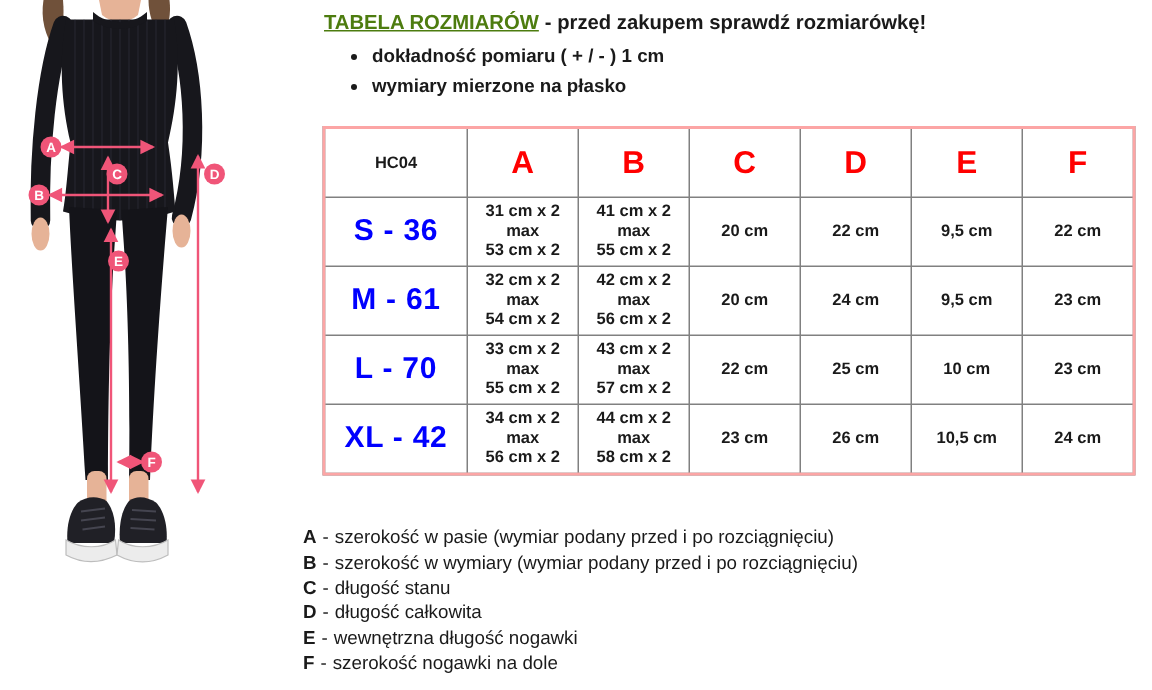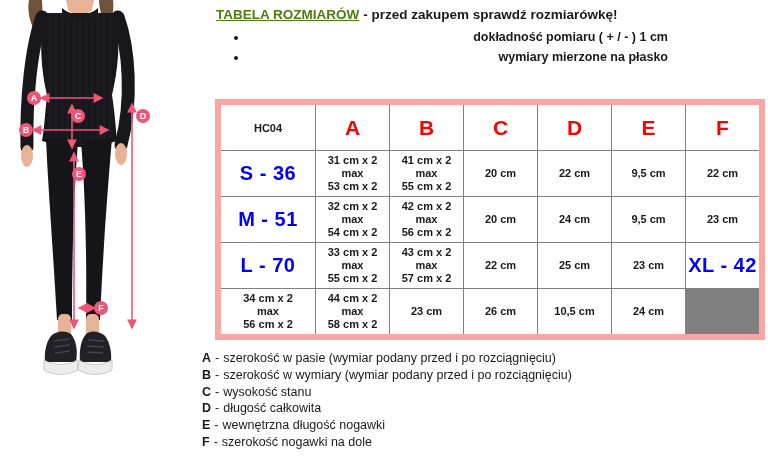--- a/index.html
+++ b/index.html
@@ -6,27 +6,27 @@
   .page{
     position:relative;width:768px;height:460px;background:#ffffff;overflow:hidden;
     font-family:"Liberation Sans","DejaVu Sans",sans-serif;color:#1a1a1a;
   }
   
   .figure-wrap{position:absolute;left:0;top:0;width:190px;height:380px;}
   
   .header{position:absolute;left:216px;top:6px;width:545px;font-size:13.5px;font-weight:bold;line-height:17px;white-space:nowrap;}
   .header .title{color:#4d7c0f;text-decoration:underline;}
   .header .subtitle{color:#1a1a1a;margin-left:4px;}
-  .bullets{position:absolute;left:248px;top:27px;margin:0;padding:0;list-style:disc;width:420px;text-align:right;}
+  .bullets{position:absolute;left:248px;top:27px;margin:0;padding:0;list-style:disc;width:420px;}
   .bullets li{font-size:12.5px;font-weight:bold;line-height:20px;color:#1a1a1a;}
   
   .size-table{
-    position:absolute;left:215px;top:99px;
+    position:absolute;left:215px;top:84px;
     display:grid;grid-template-columns:94px repeat(6,73px);grid-auto-rows:45px;
-    gap:1px;background:#808080;border:6px solid #fca5a5;
+    gap:1px;background:#808080;border:2px solid #fca5a5;
   }
   .cell{background:#ffffff;display:flex;align-items:center;justify-content:center;text-align:center;}
   .code-cell{font-size:11px;font-weight:bold;}
   .col-head{font-size:21px;font-weight:bold;color:#ff0000;}
   .size-cell{font-size:20px;font-weight:bold;color:#0000ff;letter-spacing:.5px;}
   .val-cell{font-size:11px;font-weight:bold;white-space:pre-line;line-height:13px;text-align:center;}
   
   .legend{position:absolute;left:202px;top:350px;width:480px;}
   .legend-row{font-size:12.5px;line-height:16.8px;color:#1a1a1a;}
   .legend-letter{font-weight:bold;}
@@ -161,58 +161,59 @@
 max
 53 cm x 2</div>
     <div class="cell val-cell">41 cm x 2
 max
 55 cm x 2</div>
     <div class="cell val-cell">20 cm</div>
     <div class="cell val-cell">22 cm</div>
     <div class="cell val-cell">9,5 cm</div>
     <div class="cell val-cell">22 cm</div>
 
-    <div class="cell size-cell">M - 51</div>
+    <div class="cell size-cell">M - 61</div>
     <div class="cell val-cell">32 cm x 2
 max
 54 cm x 2</div>
     <div class="cell val-cell">42 cm x 2
 max
 56 cm x 2</div>
     <div class="cell val-cell">20 cm</div>
     <div class="cell val-cell">24 cm</div>
     <div class="cell val-cell">9,5 cm</div>
     <div class="cell val-cell">23 cm</div>
 
     <div class="cell size-cell">L - 70</div>
     <div class="cell val-cell">33 cm x 2
 max
 55 cm x 2</div>
     <div class="cell val-cell">43 cm x 2
 max
 57 cm x 2</div>
     <div class="cell val-cell">22 cm</div>
     <div class="cell val-cell">25 cm</div>
+    <div class="cell val-cell">10 cm</div>
     <div class="cell val-cell">23 cm</div>
 
     <div class="cell size-cell">XL - 42</div>
     <div class="cell val-cell">34 cm x 2
 max
 56 cm x 2</div>
     <div class="cell val-cell">44 cm x 2
 max
 58 cm x 2</div>
     <div class="cell val-cell">23 cm</div>
     <div class="cell val-cell">26 cm</div>
     <div class="cell val-cell">10,5 cm</div>
     <div class="cell val-cell">24 cm</div>
   </div>
 
   <div class="legend">
     <div class="legend-row"><span class="legend-letter">A</span><span class="legend-sep">-</span><span>szerokość w pasie (wymiar podany przed i po rozciągnięciu)</span></div>
     <div class="legend-row"><span class="legend-letter">B</span><span class="legend-sep">-</span><span>szerokość w wymiary (wymiar podany przed i po rozciągnięciu)</span></div>
-    <div class="legend-row"><span class="legend-letter">C</span><span class="legend-sep">-</span><span>wysokość stanu</span></div>
+    <div class="legend-row"><span class="legend-letter">C</span><span class="legend-sep">-</span><span>długość stanu</span></div>
     <div class="legend-row"><span class="legend-letter">D</span><span class="legend-sep">-</span><span>długość całkowita</span></div>
     <div class="legend-row"><span class="legend-letter">E</span><span class="legend-sep">-</span><span>wewnętrzna długość nogawki</span></div>
     <div class="legend-row"><span class="legend-letter">F</span><span class="legend-sep">-</span><span>szerokość nogawki na dole</span></div>
   </div>
 
 </div>
 
 </body></html>

